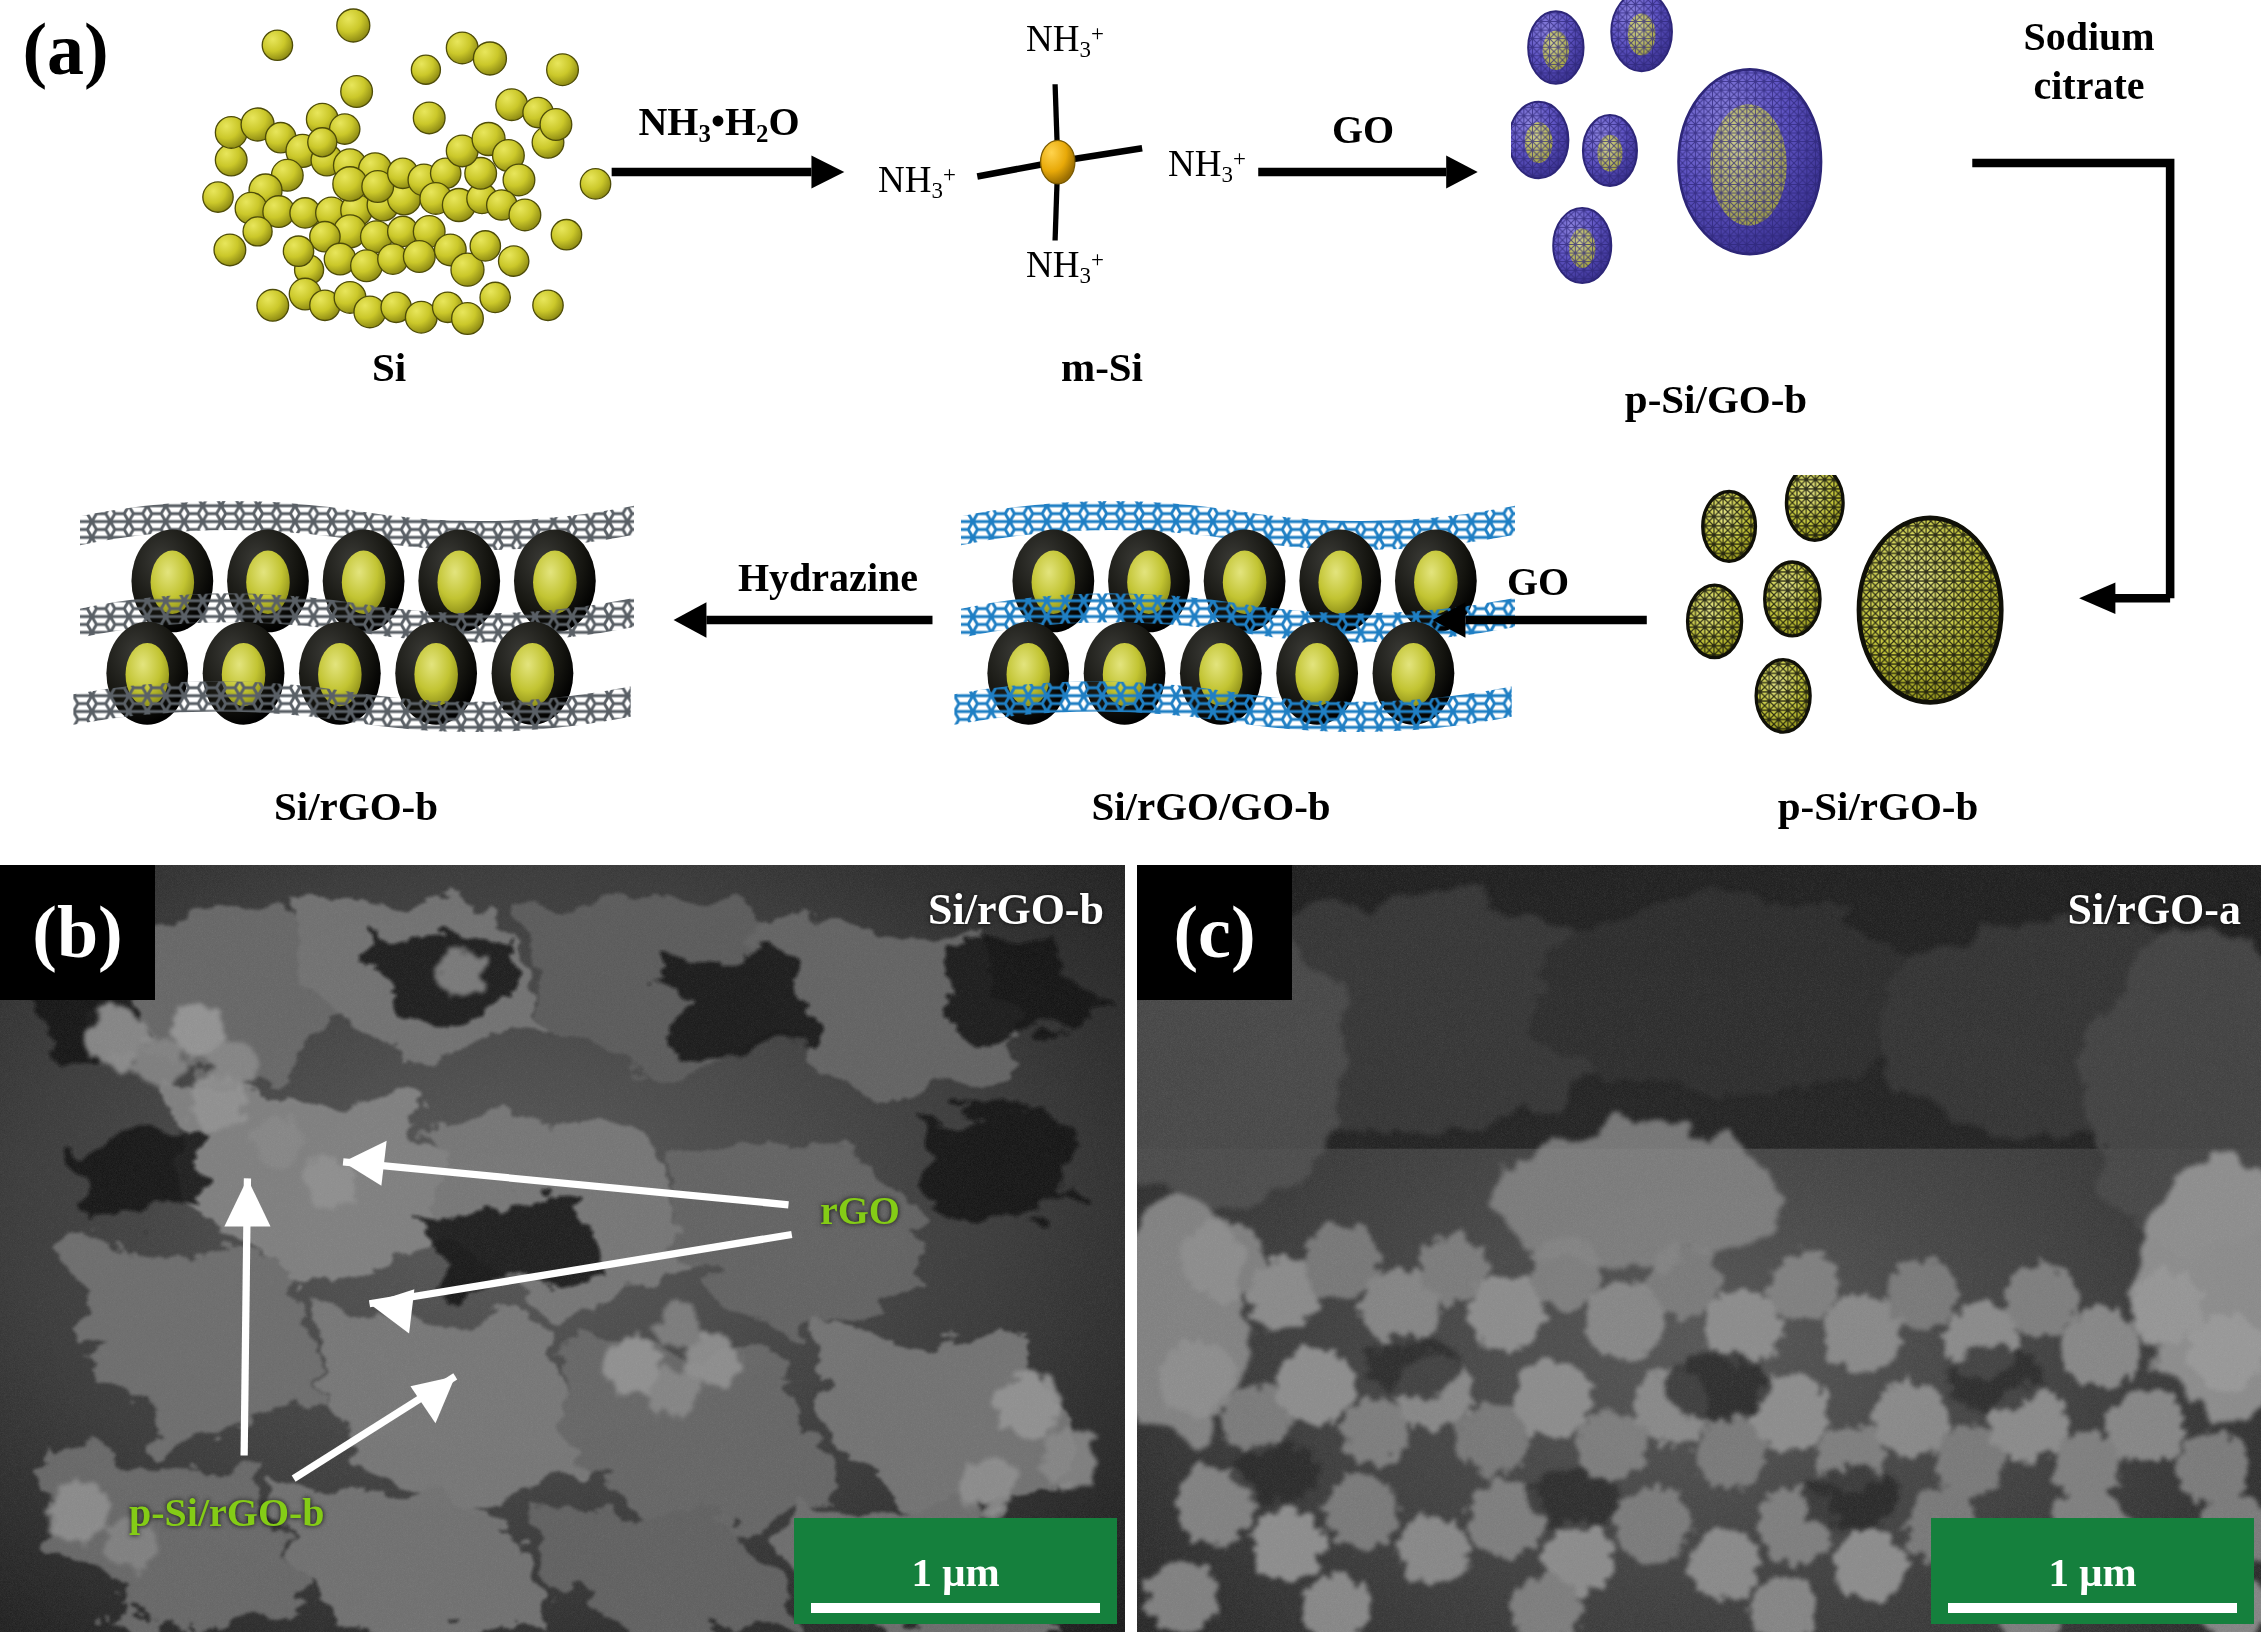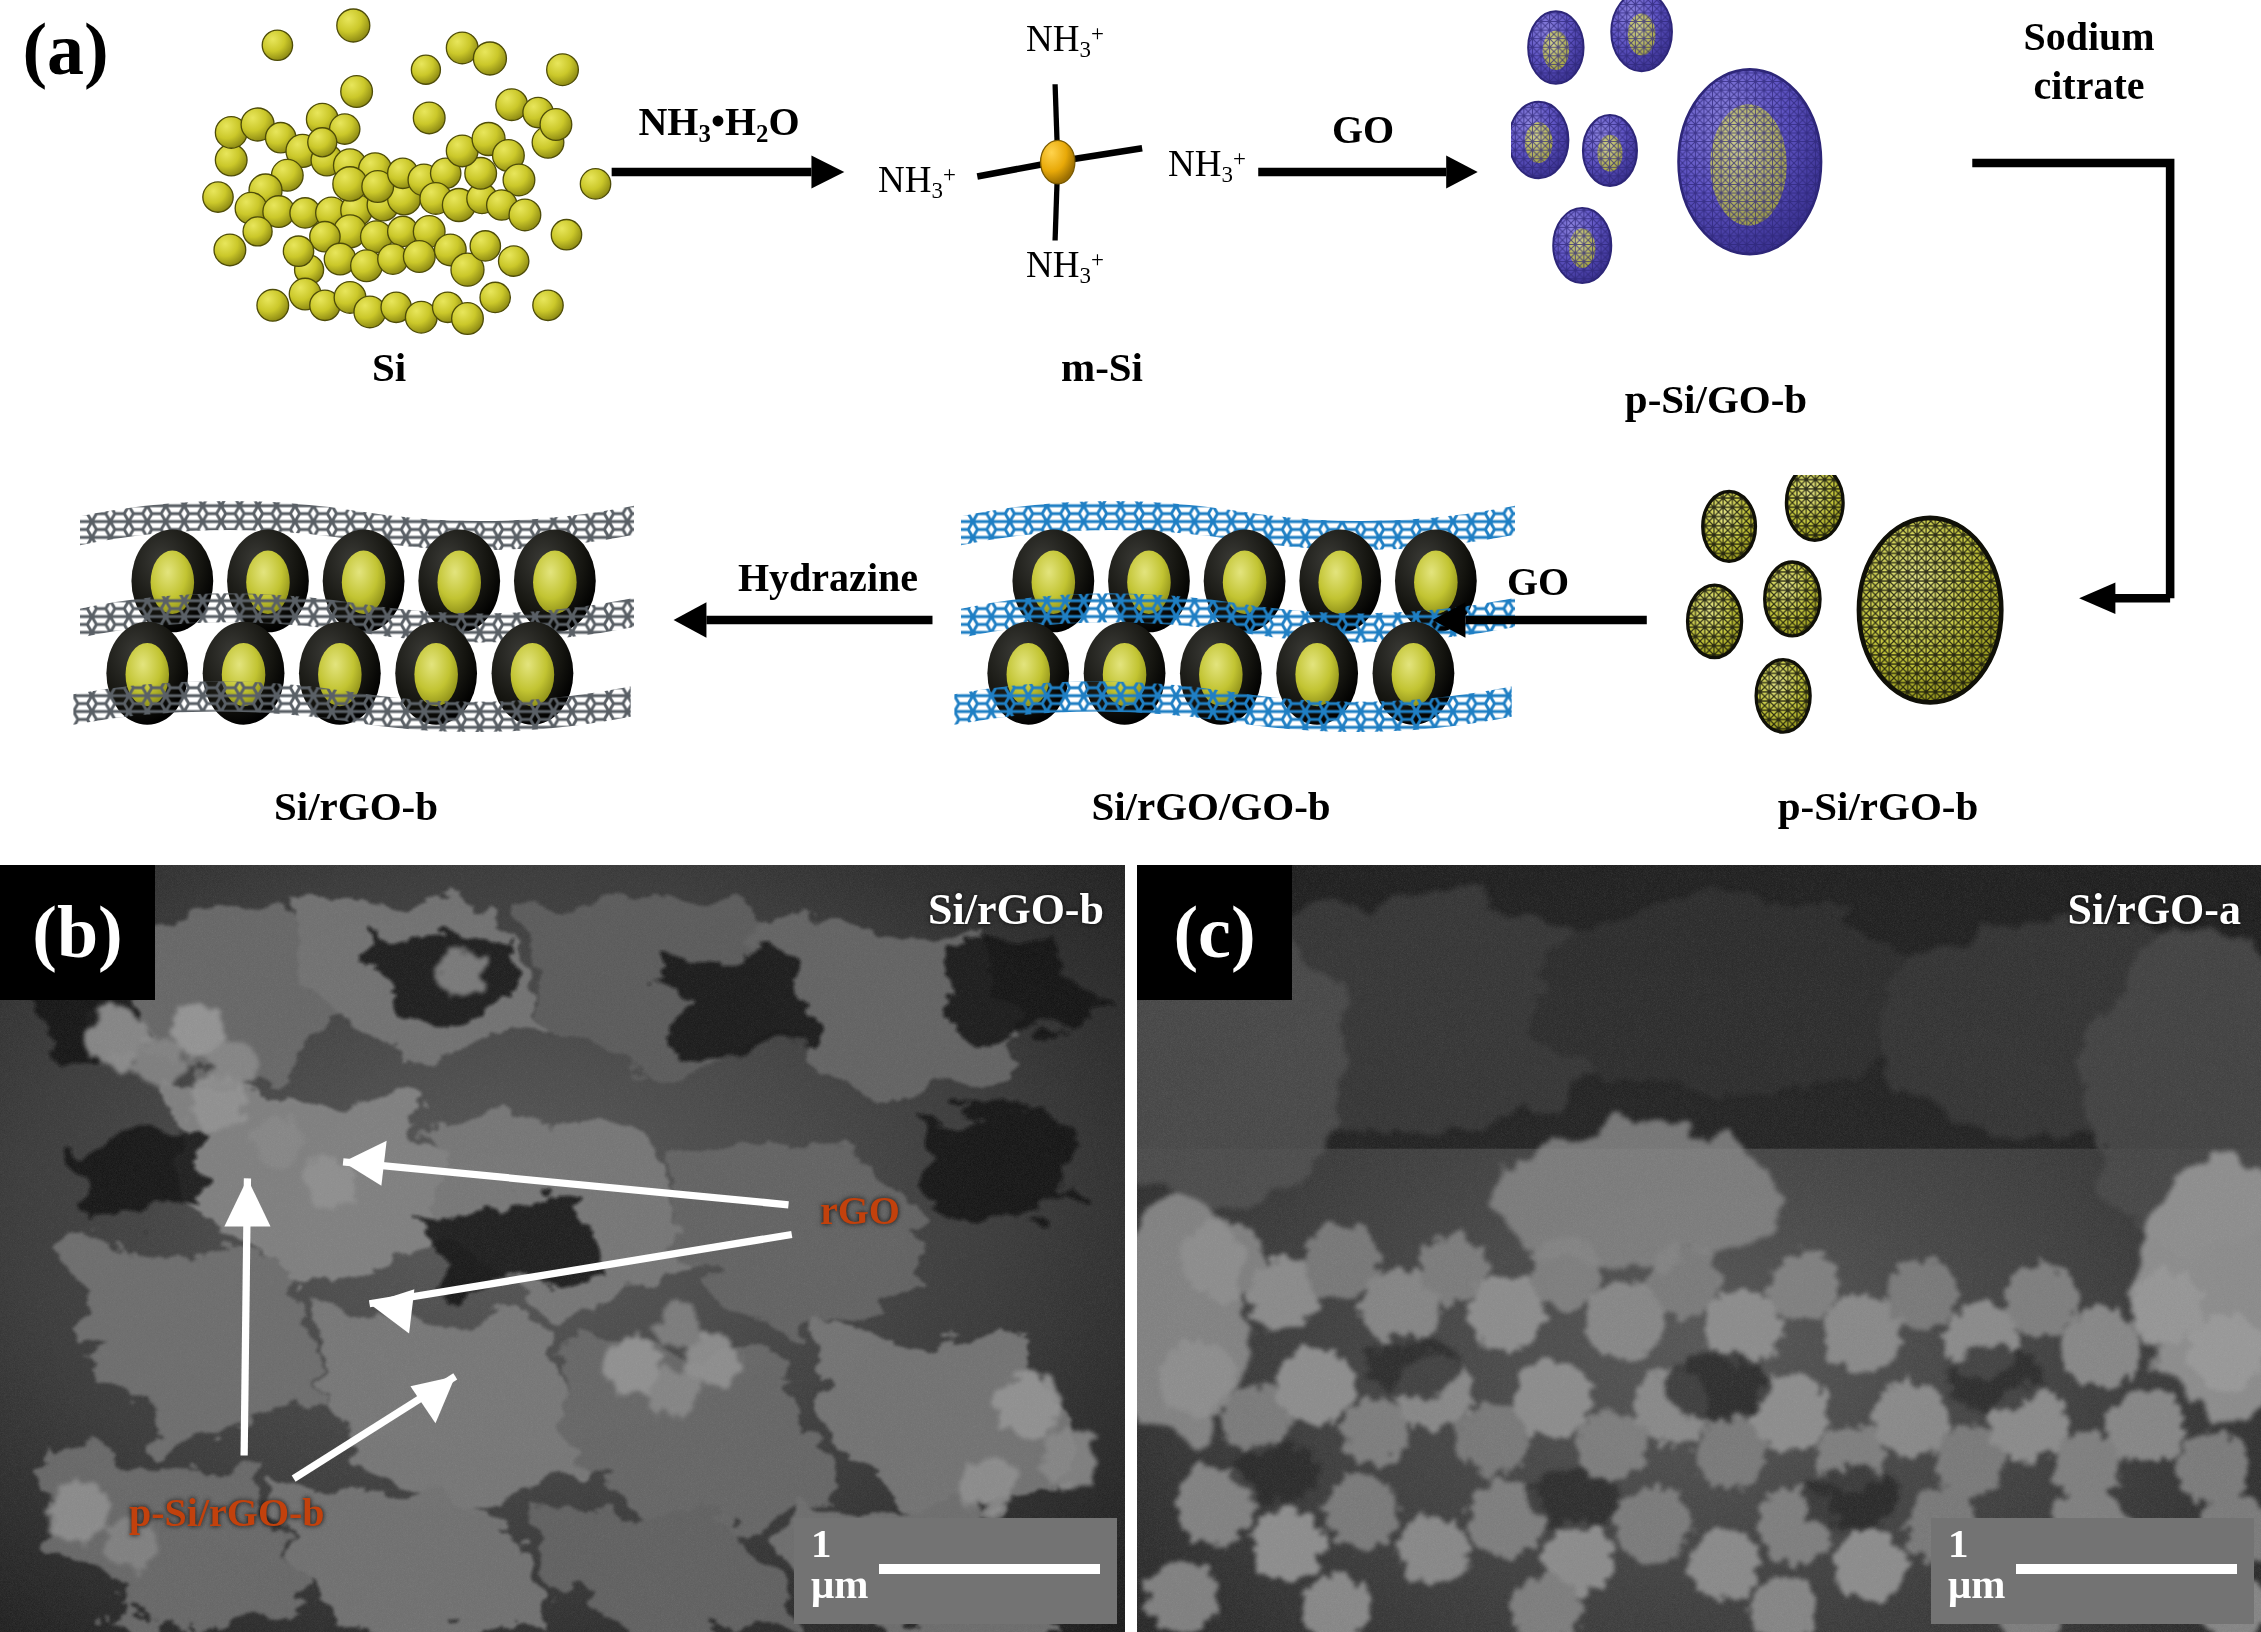--- a/index.html
+++ b/index.html
@@ -82,31 +82,32 @@
     position: absolute;
     color: #ffffff;
     font-family: "Liberation Serif", serif;
     font-weight: bold;
     font-size: 44px;
     white-space: nowrap;
     text-shadow: 0 0 4px rgba(0,0,0,.85);
   }
   .sem-annot {
     position: absolute;
-    color: #c2410c;
+    color: #84cc16;
     font-family: "Liberation Serif", serif;
     font-weight: bold;
     font-size: 40px;
     white-space: nowrap;
     text-shadow: 0 0 5.3px rgba(0,0,0,.9);
   }
   .scalebar-box {
     position: absolute;
-    background: #737373;
+    background: #15803d;
     display: flex;
+    flex-direction: column;
     align-items: center;
     justify-content: flex-end;
     padding: 6.6px 17px 10.6px 17px;
   }
   .scalebar-text {
     color: #fff;
     font-family: "Liberation Serif", serif;
     font-weight: bold;
     font-size: 41px;
     line-height: 1;

